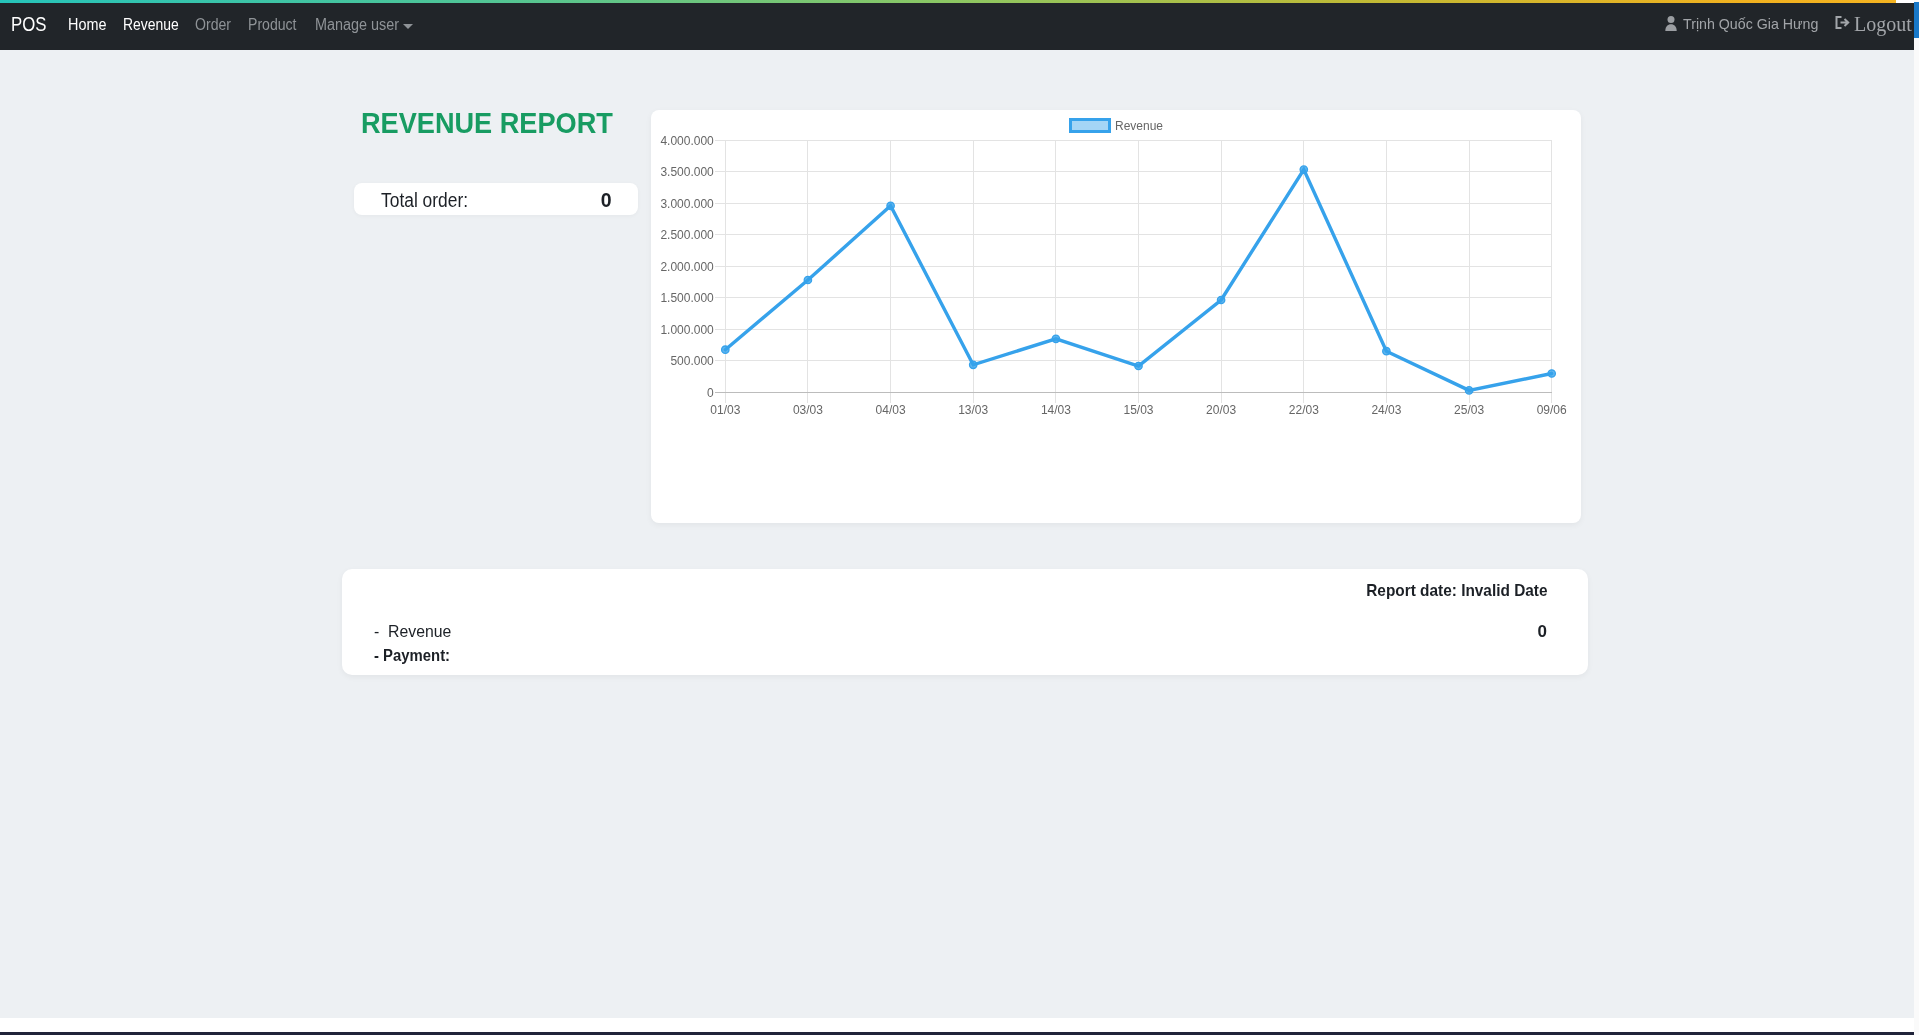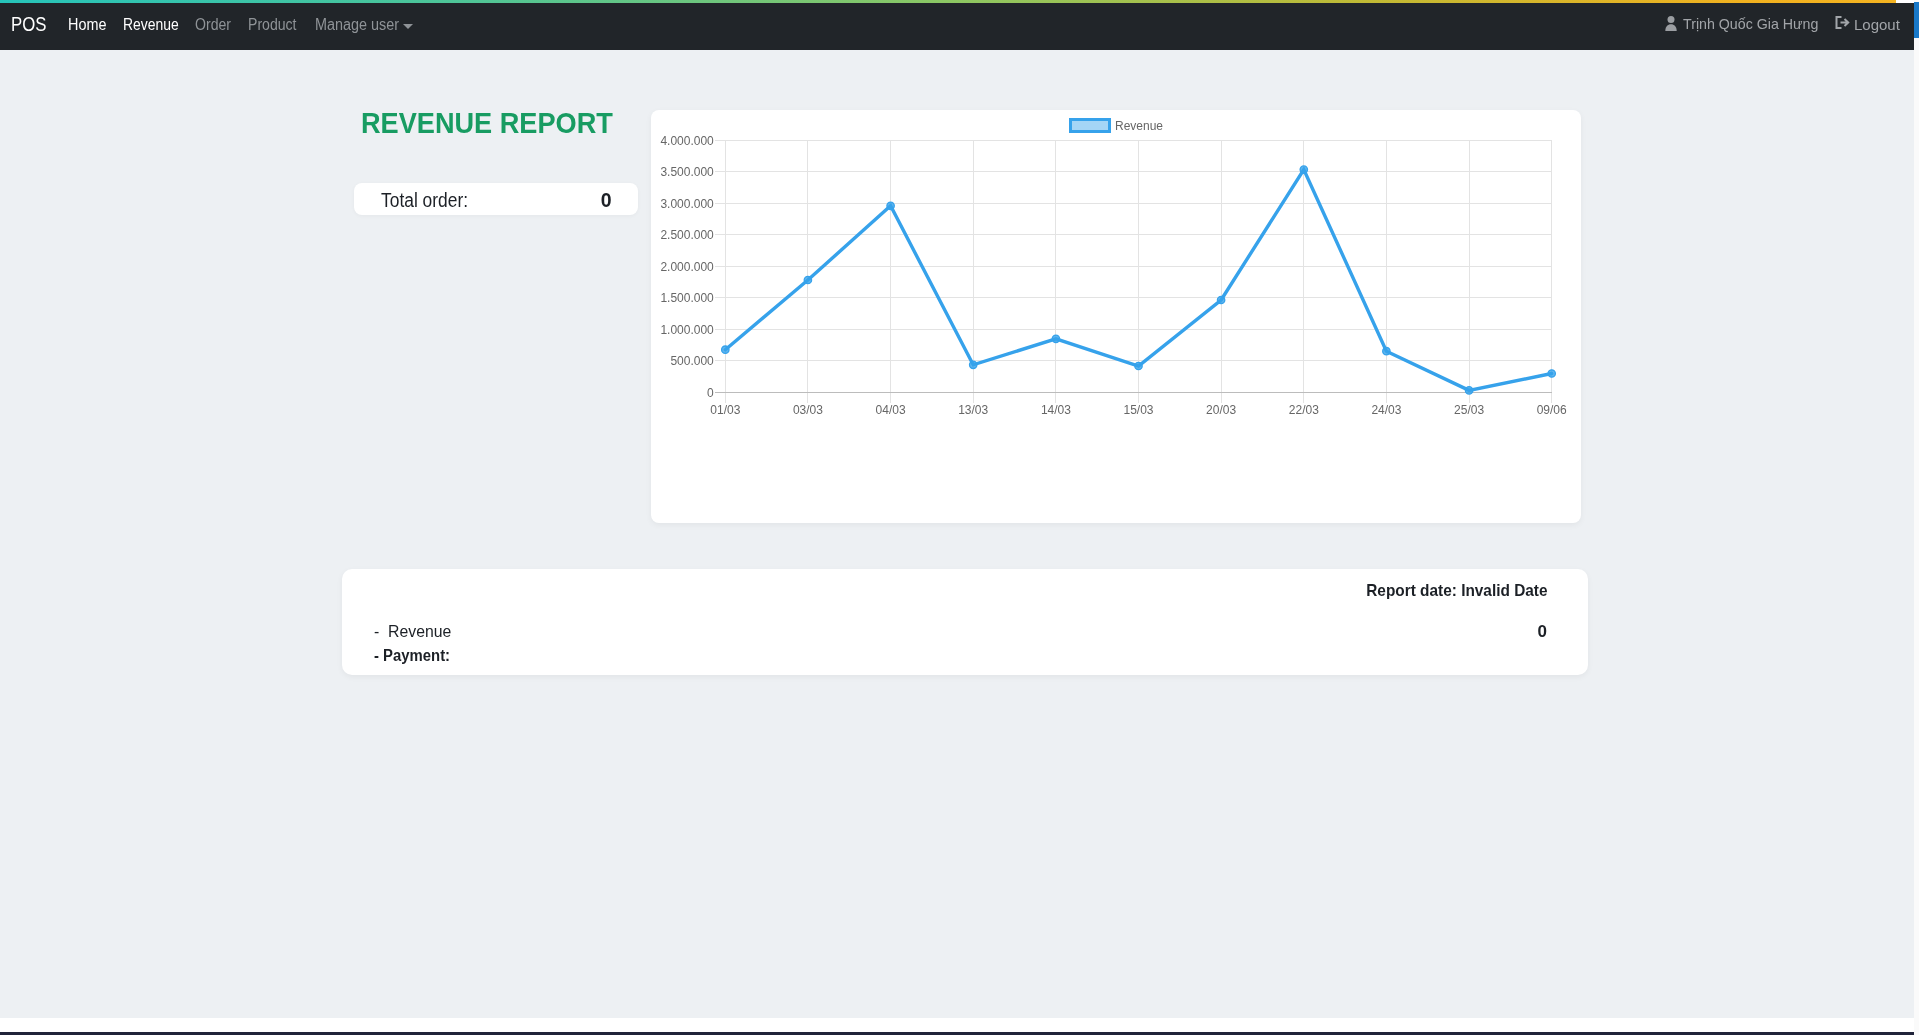--- a/index.html
+++ b/index.html
@@ -26,21 +26,21 @@
   <div class="abs" style="left:402.5px;top:24px;width:0;height:0;border-left:5px solid transparent;border-right:5px solid transparent;border-top:5px solid #8f9397;"></div>
   <svg class="abs" style="left:1664.5px;top:15.7px;" width="12" height="15" viewBox="0 0 12 15">
       <circle cx="6" cy="3.5" r="3.5" fill="#9b9ea2"></circle>
       <path d="M0.3 15 C0.3 10.6 2.7 8.3 6 8.3 C9.3 8.3 11.7 10.6 11.7 15 Z" fill="#9b9ea2"></path>
     </svg>
   <div class="abs sxl" style="left:1683px;top:15.3px;color:#a2a5a9;font-size:14.5px;line-height:19px;transform:scaleX(0.98);">Trịnh Quốc Gia Hưng</div>
   <svg class="abs" style="left:1835px;top:16.4px;" width="16" height="13" viewBox="0 0 16 13">
       <path d="M6.5 1 L1.5 1 L1.5 12 L6.5 12" fill="none" stroke="#a2a5a9" stroke-width="2"></path>
       <path d="M5.5 6.5 L12.5 6.5 M9.5 3 L13.2 6.5 L9.5 10" fill="none" stroke="#a2a5a9" stroke-width="2"></path>
     </svg>
-  <div class="abs" style="left:1854px;top:15.3px;color:#a2a5a9;font-size:15px;line-height:19px;">Logout</div>
+  <div class="abs" style="left:1854px;top:15.3px;color:#a2a5a9;font-size:20px;line-height:19px;font-family:Liberation Serif, serif;">Logout</div>
 
   <div class="abs sxl" style="left:361.2px;top:105.8px;color:#189c62;font-size:29.5px;font-weight:bold;transform:scaleX(0.92);white-space:nowrap;">REVENUE REPORT</div>
 
   <div class="abs" style="left:354px;top:183px;width:284px;height:32px;background:#fff;border-radius:8px;box-shadow:0 1px 4px rgba(0,0,0,0.04);"></div>
   <div class="abs sxl" style="left:380.6px;top:188.6px;color:#1c2026;font-size:20px;line-height:22px;transform:scaleX(0.87);">Total order:</div>
   <div class="abs" style="left:354px;top:188.6px;width:257.7px;text-align:right;color:#1c2026;font-size:19.5px;font-weight:bold;line-height:22px;">0</div>
 
   <div class="abs" style="left:651px;top:110px;width:930px;height:413px;background:#fff;border-radius:8px;box-shadow:0 2px 6px rgba(0,0,0,0.05);">
 <svg width="930" height="413" viewBox="0 0 930 413" xmlns="http://www.w3.org/2000/svg" style="display:block">
 <line x1="74.5" y1="30.5" x2="74.5" y2="292.5" stroke="#e3e3e3" stroke-width="1" shape-rendering="crispEdges"></line>

